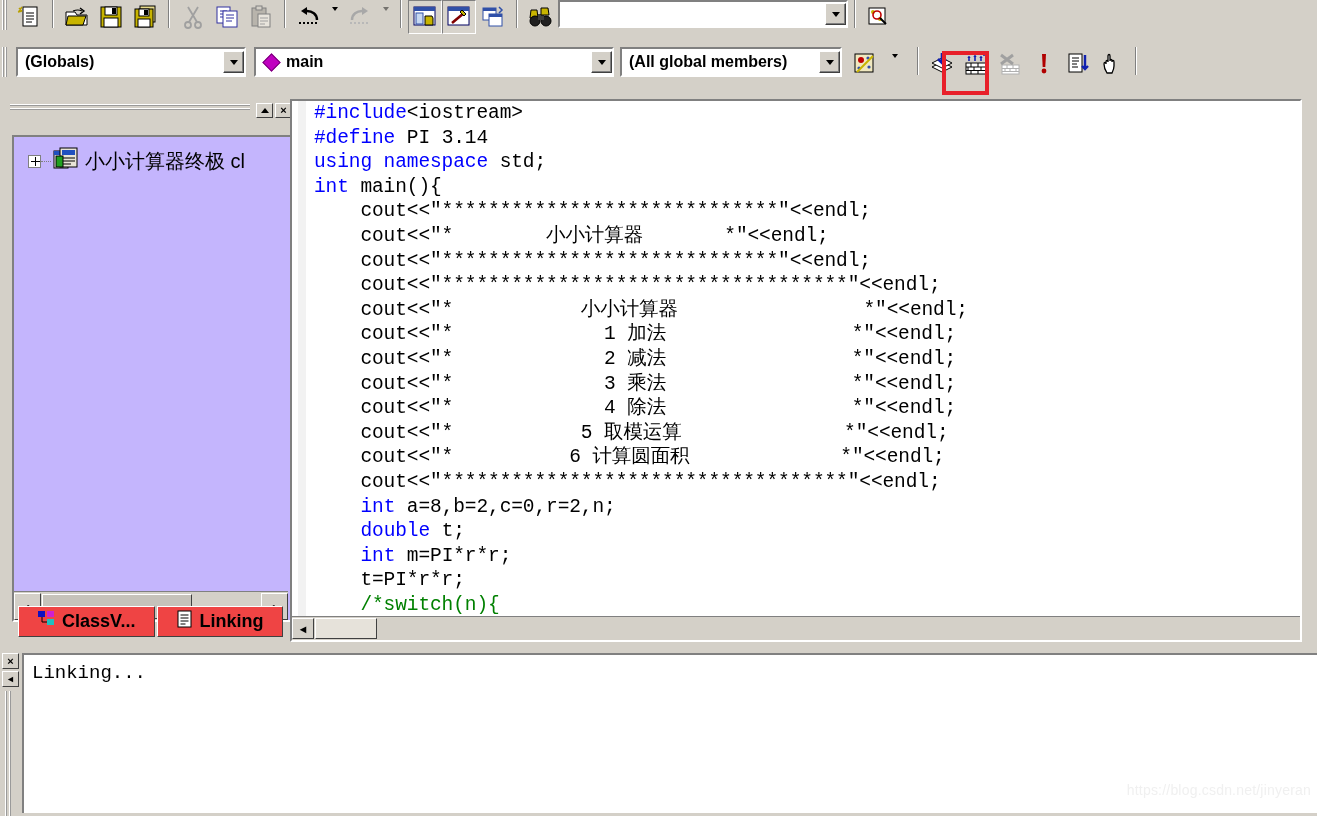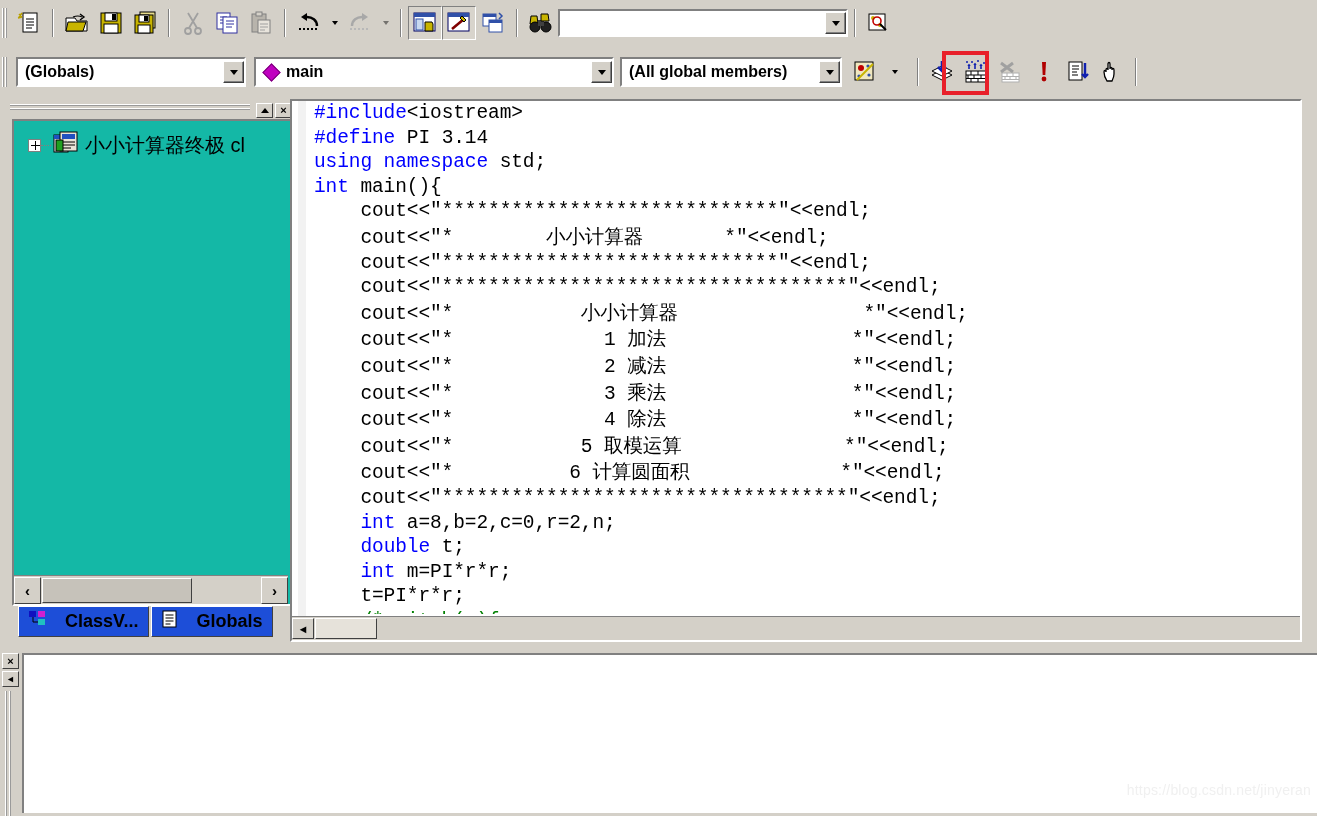--- a/index.html
+++ b/index.html
@@ -8,21 +8,21 @@
     width: 1317px; height: 816px;
     background: #ffffff;
     font-family: "Liberation Sans", sans-serif;
     overflow: hidden;
   }
   #app { position: relative; width: 1317px; height: 816px; background: #d4d0c8; }
 
   
   .toolbar {
     position: absolute; left: 0; width: 1317px; background: #d4d0c8;
-    display: flex; align-items: center;
+    display: flex; 
   }
   #toolbar-row1 { top: 0; height: 47px; border-bottom: 1px solid #d4d0c8; }
   #toolbar-row2 { top: 47px; height: 50px; }
 
   .grip { width: 7px; height: 30px; margin: 0 3px 0 2px; flex: none; }
   .grip i { display:block; width:2px; height:30px; float:left; margin-right:1px;
             border-left:1px solid #fff; border-right:1px solid #9a9a9a; }
 
   .tbsep { width: 2px; height: 28px; margin: 0 6px; flex: none;
            border-left: 1px solid #808080; border-right: 1px solid #ffffff; }
@@ -84,22 +84,22 @@
   #ws-gripbars { flex: 1; height: 12px; margin-right: 4px; }
   #ws-gripbars i { display:block; height:2px; margin-bottom:2px;
                    border-top:1px solid #ffffff; border-bottom:1px solid #9a9a9a; }
   .wsbtn { width: 17px; height: 15px; margin-left: 2px; background: #d4d0c8;
            display:flex; align-items:center; justify-content:center; flex:none;
            border-top:1px solid #ffffff; border-left:1px solid #ffffff;
            border-right:1px solid #404040; border-bottom:1px solid #404040; }
   .wsbtn .uparrow { width:0;height:0;border-left:4px solid transparent;border-right:4px solid transparent;border-bottom:5px solid #000; }
   .wsbtn .xg { font: bold 11px "Liberation Sans", sans-serif; line-height: 11px; }
 
-  #ws-body { position: absolute; left: 4px; top: 18px; width: 322px; height: 487px;
-             background: #14b8a6; border: 2px solid; border-color: #808080 #ffffff #ffffff #808080; }
+  #ws-body { position: absolute; left: 4px; top: 34px; width: 322px; height: 487px;
+             background: #c4b5fd; border: 2px solid; border-color: #808080 #ffffff #ffffff #808080; }
   #tree { position: relative; padding: 10px 0 0 14px; height: 452px; overflow: hidden; }
   .tree-row { display: flex; align-items: center; height: 28px; }
   .plusbox { width: 13px; height: 13px; background:#fff; border: 1px solid #808080;
              position: relative; flex:none; }
   .plusbox::before { content:""; position:absolute; left:2px; top:5px; width:9px; height:1px; background:#000; }
   .plusbox::after  { content:""; position:absolute; left:6px; top:1px; width:1px; height:9px; background:#000; }
   .dots { width: 10px; height: 1px; border-top: 1px dotted #808080; flex:none; }
   .tree-label { font: 20px "Liberation Sans", sans-serif; color:#000; white-space:nowrap; }
 
   #ws-hscroll { position:absolute; left:0; bottom:0; width: 274px; height: 29px; background:#d4d0c8;
@@ -108,37 +108,37 @@
   .sbbtn { width: 27px; height: 27px; background:#d4d0c8; flex:none;
            display:flex; align-items:center; justify-content:center;
            border-top:1px solid #ffffff; border-left:1px solid #ffffff;
            border-right:1px solid #404040; border-bottom:1px solid #404040;
            font: bold 15px "Liberation Sans", sans-serif; }
   #ws-thumb { height: 25px; background:#c6c2ba; margin: 0 1px;
               border-top:1px solid #ffffff; border-left:1px solid #ffffff;
               border-right:1px solid #404040; border-bottom:1px solid #404040; }
 
   #ws-tabs { position: absolute; left: 10px; top: 505px; display: flex; align-items: flex-start; }
-  .wstab { height: 31px; display:flex; align-items:center; gap:18px; padding: 0 10px;
-           background:#1d4ed8; font: bold 18px "Liberation Sans", sans-serif; color:#000;
+  .wstab { height: 31px; display:flex; align-items:center; gap:6px; padding: 0 19px;
+           background:#ef4444; font: bold 18px "Liberation Sans", sans-serif; color:#000;
            border-top:1px solid #ffffff; border-left:1px solid #ffffff;
            border-right:1px solid #404040; border-bottom:1px solid #404040;
            margin-right: 2px; }
 
   
   #editor { position: absolute; left: 290px; top: 2px; width: 1012px; height: 543px;
             background:#ffffff; border: 2px solid; border-color:#808080 #ffffff #ffffff #808080; }
   #editor-gutter { position:absolute; left:0; top:0; width: 20px; height: 100%;
                    background: linear-gradient(90deg,#fff 0 6px,#f2f2f2 6px 14px,#fff 14px 20px); }
   #code { position: absolute; left: 22px; top: 0; right: 2px; bottom: 26px; overflow: hidden;
           font: 19.5px/24.6px "Liberation Mono", monospace; color: #000; white-space: pre;
           letter-spacing: -0.1px; }
   #code .kw { color: #0000ff; }
   #code .cm { color: #008000; text-align: right; }
-  #code .cn { font-family: Liberation Sans, sans-serif; }
+  #code .cn { font-family: Liberation Mono, monospace; }
   #ed-hscroll { position:absolute; left:0; bottom:0; width:100%; height: 24px; background:#d4d0c8;
                 display:flex; align-items:center; border-top:1px solid #808080; }
   #ed-thumb { width: 62px; height: 21px; background:#e6e2da; margin-left:1px;
               border-top:1px solid #ffffff; border-left:1px solid #ffffff;
               border-right:1px solid #404040; border-bottom:1px solid #404040; }
 
   
   #output { position: absolute; left: 0; top: 651px; width: 1317px; height: 165px; background:#d4d0c8; }
   #out-left { position:absolute; left:0; top:0; width:20px; height:165px; }
   .outbtn { width: 17px; height: 16px; margin: 2px 0 0 2px; background:#d4d0c8;
@@ -476,21 +476,21 @@
         </div>
         <div class="wstab">
           <span>
             <svg width="16" height="18" viewBox="0 0 16 18">
               <rect x="1" y="1" width="13" height="16" fill="#fff" stroke="#000"></rect>
               <g stroke="#000">
                   <path d="M3.5 5h8M3.5 8h8M3.5 11h8M3.5 14h5"></path>
                 </g>
             </svg>
           </span>
-          <span>Globals</span>
+          <span>Linking</span>
         </div>
       </div>
     </div>
 
     <div id="editor">
       <div id="editor-gutter"></div>
       <div id="code"><div><span class="kw">#include</span><span>&lt;iostream&gt;</span></div><div><span class="kw">#define</span><span> PI 3.14</span></div><div><span class="kw">using namespace</span><span> std;</span></div><div><span class="kw">int</span><span> main(){</span></div><div><span>    cout&lt;&lt;"*****************************"&lt;&lt;endl;</span></div><div><span>    cout&lt;&lt;"*        </span><span class="cn">小小计算器</span><span>       *"&lt;&lt;endl;</span></div><div><span>    cout&lt;&lt;"*****************************"&lt;&lt;endl;</span></div><div><span>    cout&lt;&lt;"***********************************"&lt;&lt;endl;</span></div><div><span>    cout&lt;&lt;"*           </span><span class="cn">小小计算器</span><span>                *"&lt;&lt;endl;</span></div><div><span>    cout&lt;&lt;"*             1 </span><span class="cn">加法</span><span>                *"&lt;&lt;endl;</span></div><div><span>    cout&lt;&lt;"*             2 </span><span class="cn">减法</span><span>                *"&lt;&lt;endl;</span></div><div><span>    cout&lt;&lt;"*             3 </span><span class="cn">乘法</span><span>                *"&lt;&lt;endl;</span></div><div><span>    cout&lt;&lt;"*             4 </span><span class="cn">除法</span><span>                *"&lt;&lt;endl;</span></div><div><span>    cout&lt;&lt;"*           5 </span><span class="cn">取模运算</span><span>              *"&lt;&lt;endl;</span></div><div><span>    cout&lt;&lt;"*          6 </span><span class="cn">计算圆面积</span><span>             *"&lt;&lt;endl;</span></div><div><span>    cout&lt;&lt;"***********************************"&lt;&lt;endl;</span></div><div><span>    </span><span class="kw">int</span><span> a=8,b=2,c=0,r=2,n;</span></div><div><span>    </span><span class="kw">double</span><span> t;</span></div><div><span>    </span><span class="kw">int</span><span> m=PI*r*r;</span></div><div><span>    t=PI*r*r;</span></div><div><span class="cm">    /*switch(n){</span></div></div>
       <div id="ed-hscroll">
         <div class="sbbtn" style="width:22px;height:21px;font-size:11px;">◄</div>
         <div id="ed-thumb"></div>
@@ -501,18 +501,18 @@
   <div id="output">
     <div id="out-left">
       <div class="outbtn">×</div>
       <div class="outbtn" style="font-size:9px;">◄</div>
       <div id="out-rail">
           <i></i>
           <i></i>
         </div>
     </div>
     <div id="out-body">
-      <div id="out-text"><div><span></span></div></div>
+      <div id="out-text"><div><span>Linking...</span></div><div><span></span></div></div>
     </div>
   </div>
 
   <div id="watermark">https://blog.csdn.net/jinyeran</div>
 </div>
 
 </body></html>

